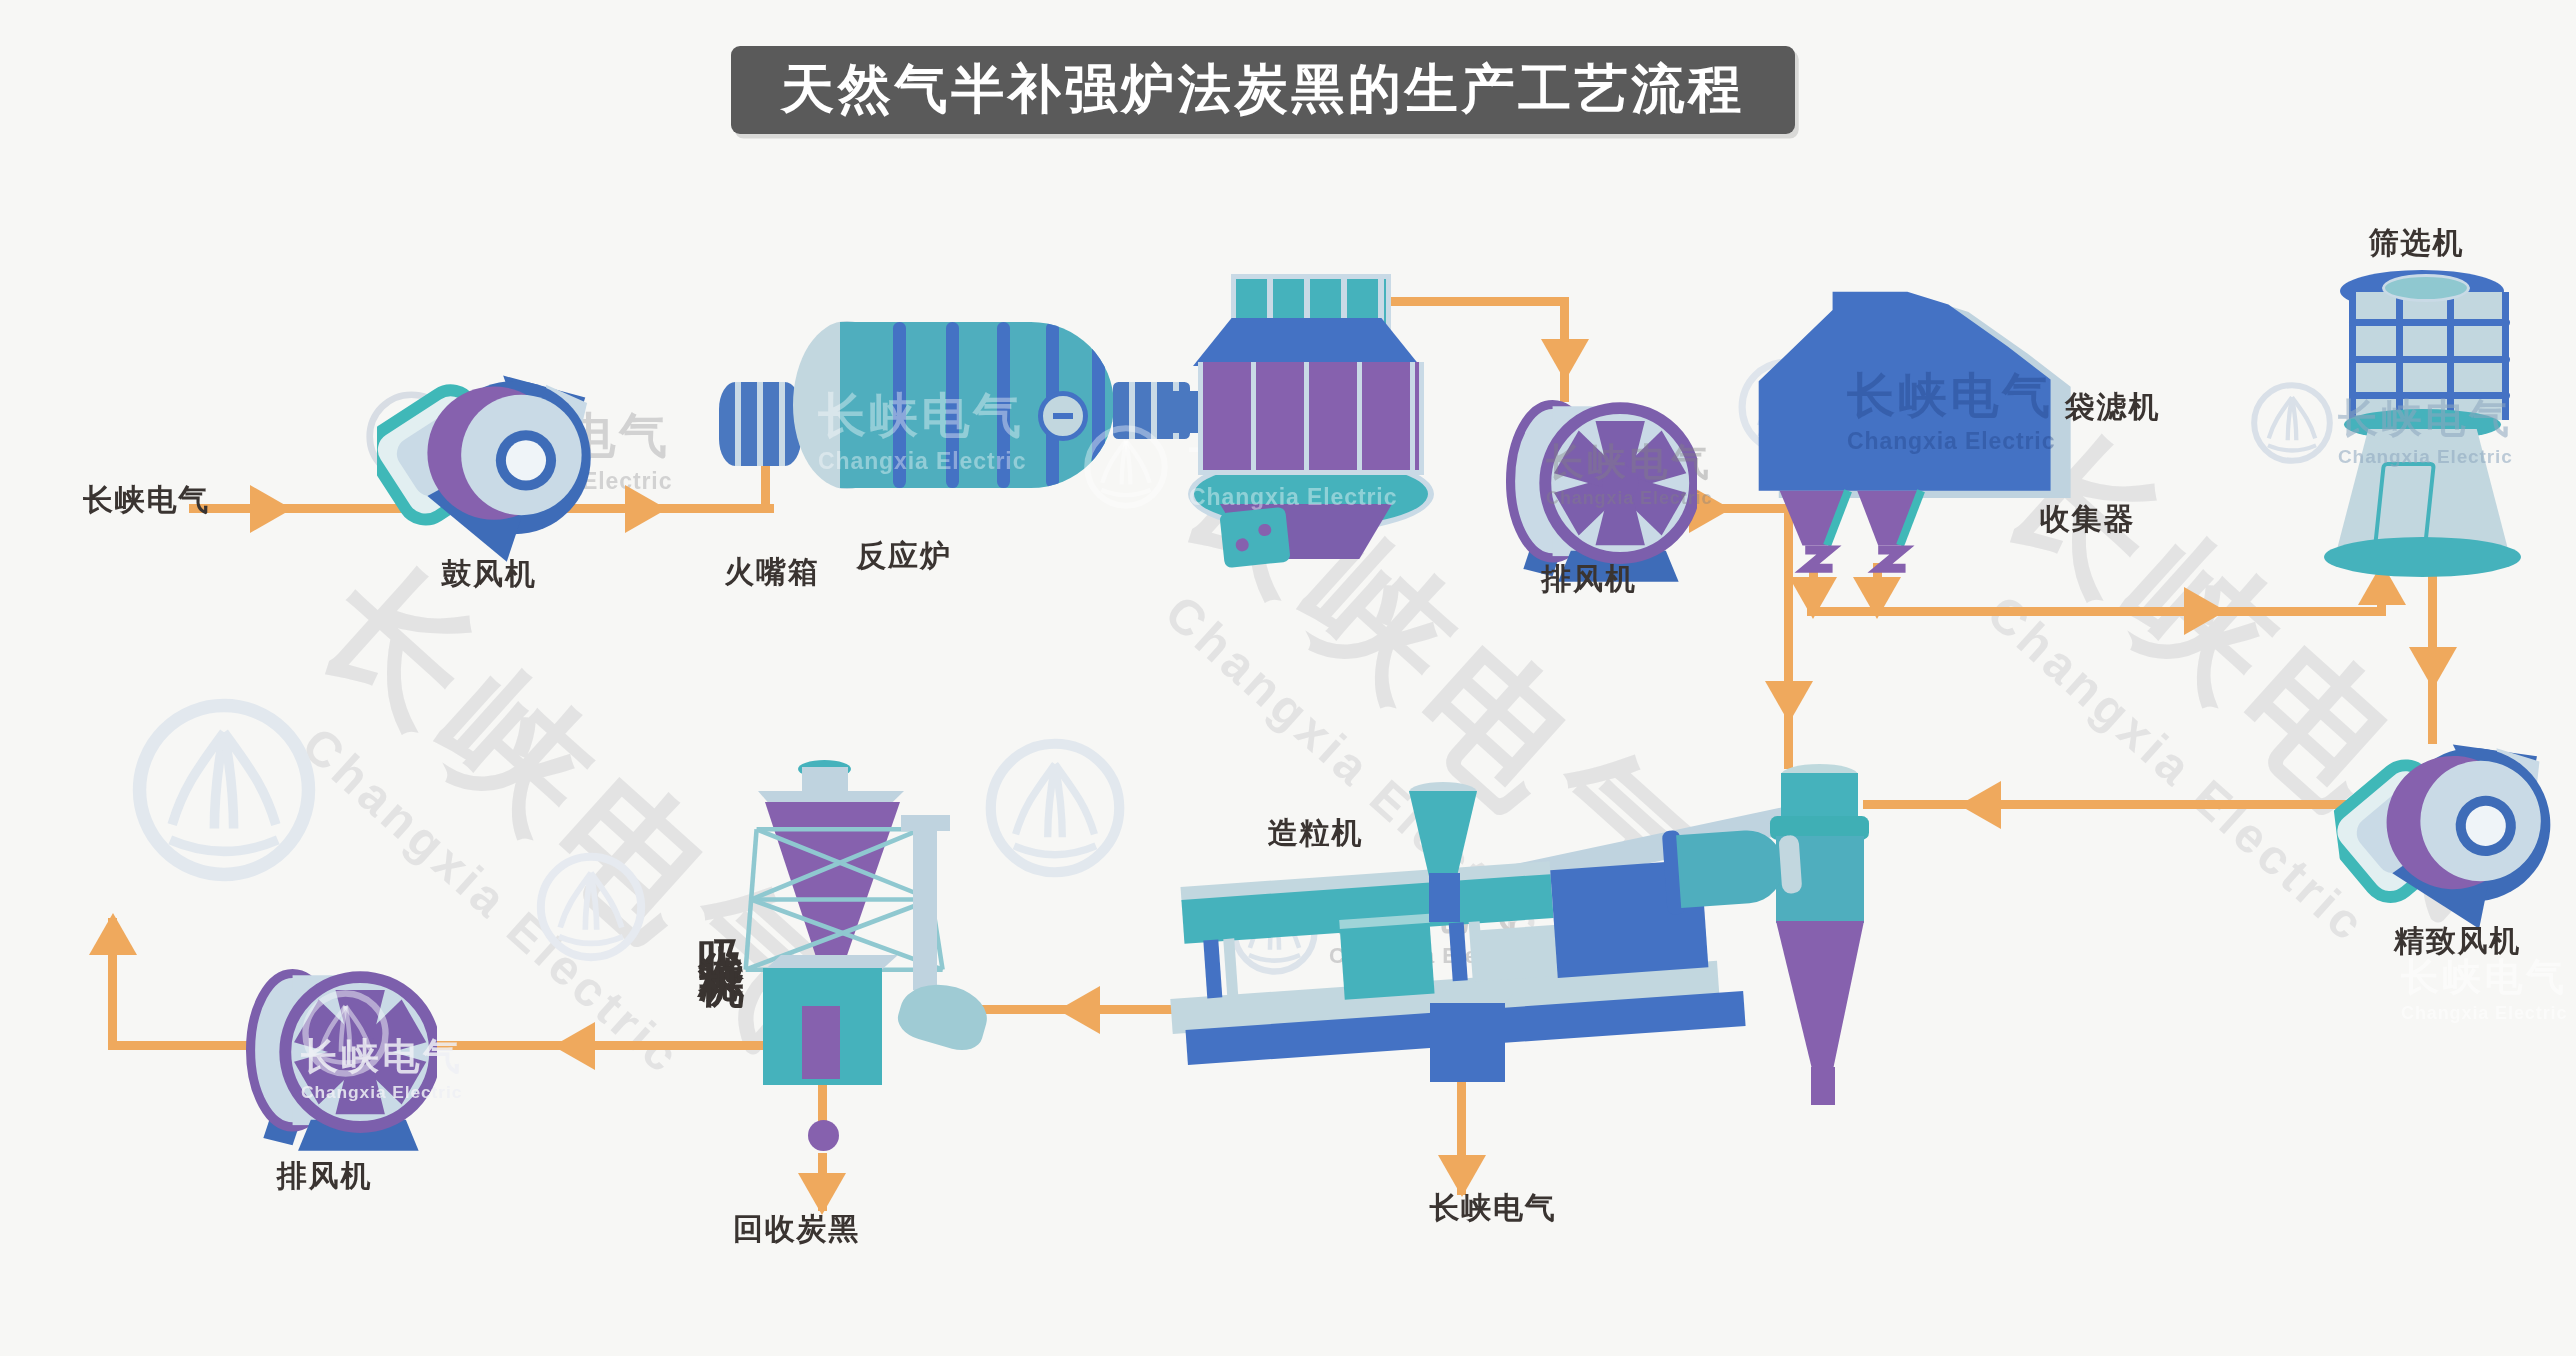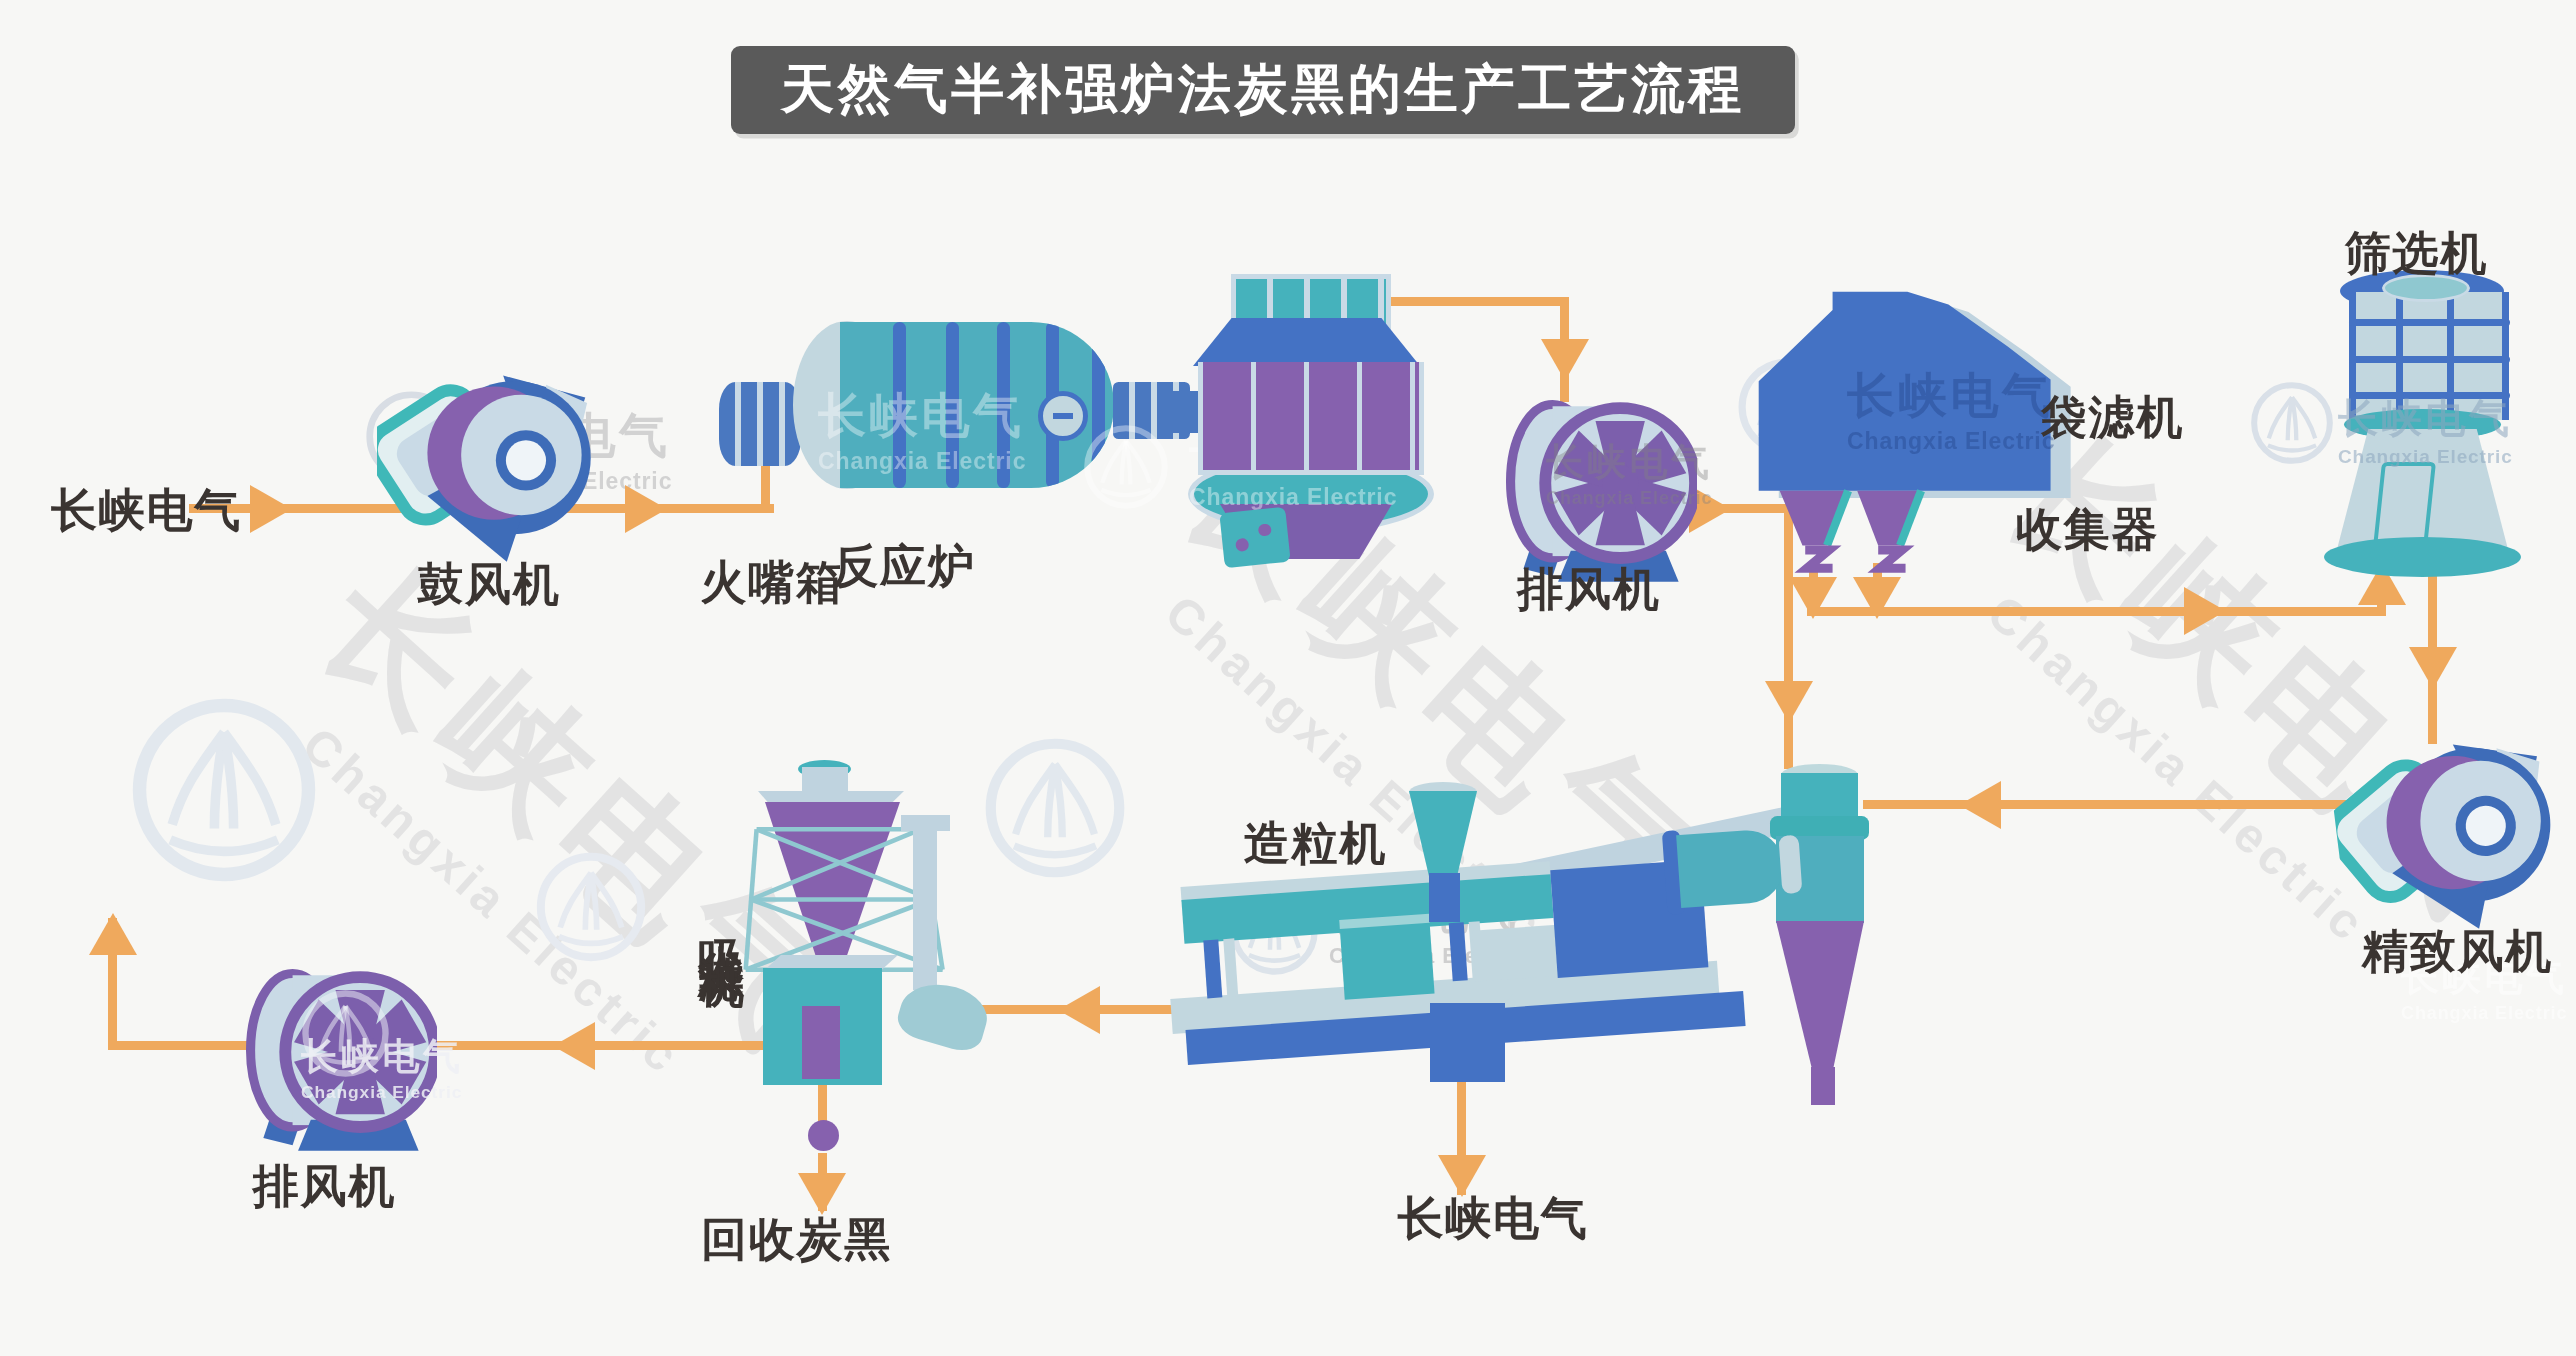--- a/index.html
+++ b/index.html
@@ -7,21 +7,21 @@
          background:var(--bg);font-family:"Liberation Sans","DejaVu Sans",sans-serif;}
   .abs{position:absolute;}
   
   .fl{position:absolute;background:var(--arrow);z-index:2;}
   .ah{position:absolute;width:0;height:0;z-index:2;}
   .ah-r{border-top:24px solid transparent;border-bottom:24px solid transparent;border-left:42px solid var(--arrow);}
   .ah-l{border-top:24px solid transparent;border-bottom:24px solid transparent;border-right:42px solid var(--arrow);}
   .ah-d{border-left:24px solid transparent;border-right:24px solid transparent;border-top:42px solid var(--arrow);}
   .ah-u{border-left:24px solid transparent;border-right:24px solid transparent;border-bottom:42px solid var(--arrow);}
   
-  .lbl{position:absolute;color:var(--ink);font-weight:bold;font-size:46px;text-align:center;z-index:6;letter-spacing:1.8px;}
+  .lbl{position:absolute;color:var(--ink);font-weight:bold;font-size:30px;text-align:center;z-index:6;letter-spacing:1.8px;}
   .lbl-big{font-size:53px;}
   .lbl-v{writing-mode:vertical-rl;text-orientation:upright;letter-spacing:5.5px;}
   .lbl-2l{white-space:pre-line;line-height:1.25;}
   
   #title-box{position:absolute;left:731px;top:46px;width:1064px;height:88px;background:var(--title-bg);
     border-radius:9px;display:flex;align-items:center;justify-content:center;z-index:6;
     box-shadow:3.7px 4.6px 0 rgba(0,0,0,0.12);}
   #title-box span{color:var(--title-fg);font-size:53px;font-weight:bold;letter-spacing:3.7px;}
   
   .wm-big{position:absolute;z-index:1;text-align:center;transform:rotate(42deg);color:var(--wm-gray);font-weight:bold;}

